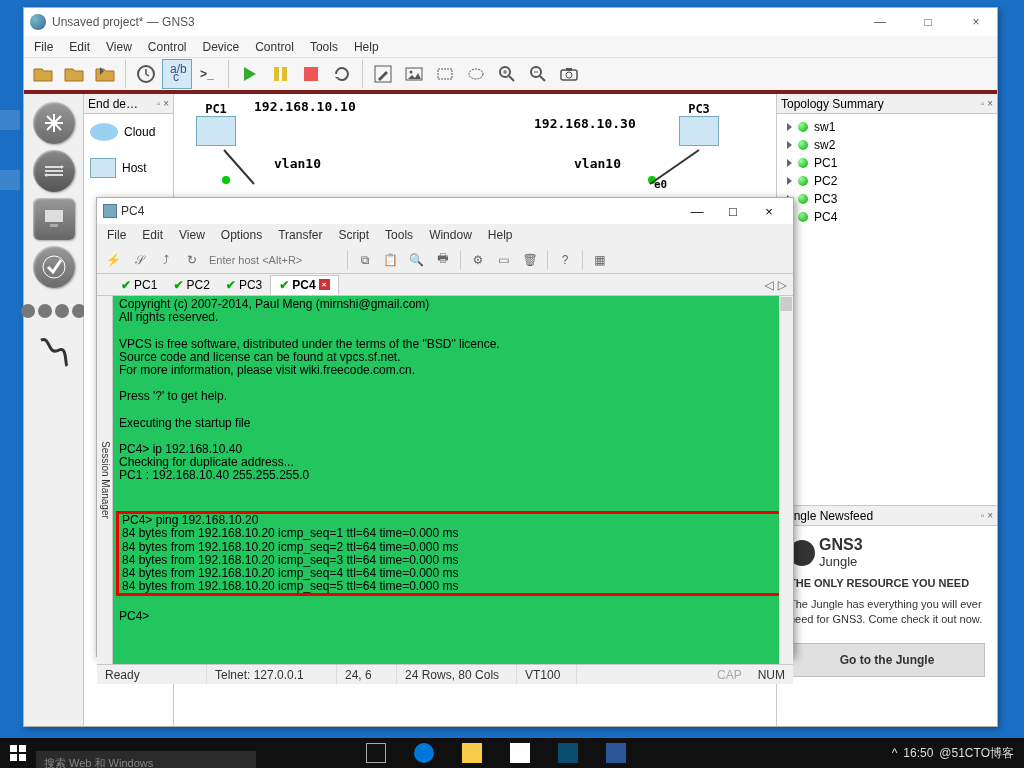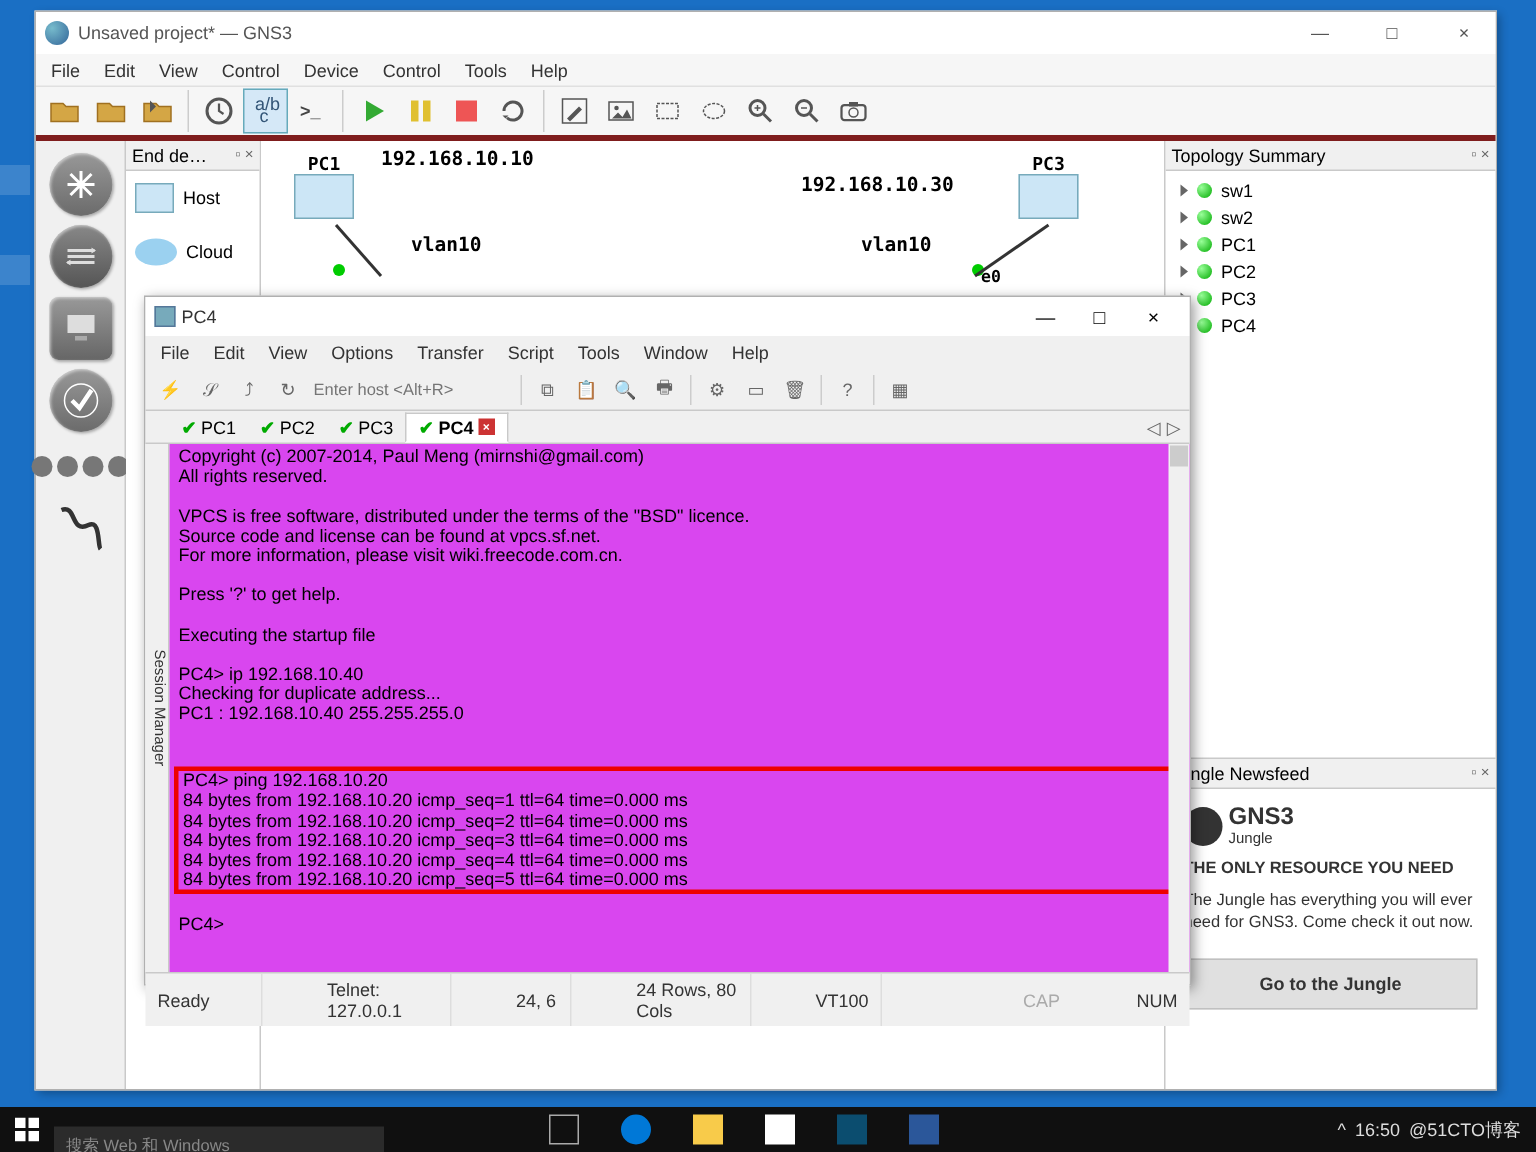--- a/index.html
+++ b/index.html
@@ -88,26 +88,26 @@
 .term-content-row { flex: 1; display: flex; background: #fff; min-height: 0; }
 .vert-label { width: 16px; background: #f0f0f0; border-right: 1px solid #c9c9c9; writing-mode: vertical-rl; text-orientation: mixed; font-size: 10px; padding: 4px 1px; color: #333; text-align: center; }
 
 .tabs { display: flex; align-items: center; gap: 0; padding-left: 16px; flex: 1; }
 .tab { display: flex; align-items: center; gap: 3px; padding: 2px 8px; font-size: 11px; }
 .tab .chk { color: #0a0; font-weight: bold; }
 .tab.act { background: #fff; border: 1px solid #c9c9c9; border-bottom: 1px solid #fff; font-weight: bold; }
 .tab .x { width: 11px; height: 11px; background: #c33; color: #fff; font-size: 8px; display: flex; align-items: center; justify-content: center; }
 .tabs-right { margin-left: auto; display: flex; gap: 4px; padding-right: 6px; font-size: 10px; color: #666; }
 
-.term-body { flex: 1; background: #d946ef; font-family: "Courier New", monospace; font-size: 12.5px; padding: 2px 6px; white-space: pre; overflow: hidden; position: relative; line-height: 1.1; color: #000; }
+.term-body { flex: 1; background: #22c55e; font-family: "Courier New", monospace; font-size: 12.5px; padding: 2px 6px; white-space: pre; overflow: hidden; position: relative; line-height: 1.1; color: #000; }
 .term-body .sb { position: absolute; right: 0; top: 0; bottom: 0; width: 14px; background: #f0f0f0; }
 .term-body .sb .thumb { width: 12px; height: 14px; background: #ccc; margin: 1px auto; }
 .red-box { border: 3px solid #e00; margin: 1px -3px; padding: 0 3px; }
 
-.statusbar { height: 36px; background: #f0f0f0; border-top: 1px solid #c9c9c9; display: flex; align-items: center; font-size: 11px; color: #333; gap: 35px; }
+.statusbar { height: 20px; background: #f0f0f0; border-top: 1px solid #c9c9c9; display: flex; align-items: center; font-size: 11px; color: #333; }
 .statusbar > div { padding: 0 8px; border-right: 1px solid #ddd; height: 100%; display: flex; align-items: center; }
 .statusbar .grow { flex: 1; border: none; }
 .statusbar .r { border: none; }
 
 .main-flex { display: flex; flex-direction: column; height: calc(100% - 48px); }
 
 
 svg { display: block; }
 </style>
 </head>
@@ -280,26 +280,26 @@
           </svg>
         </div>
     </div>
 
     <div class="end-devices">
       <div class="panel-head">
           <span>End de…</span>
           <span class="x">▫ ×</span>
         </div>
       <div class="dev-item">
+          <div class="dev-cloud"></div>
+          <span>Cloud</span>
+        </div>
+      <div class="dev-item">
           <div class="dev-host"></div>
           <span>Host</span>
-        </div>
-      <div class="dev-item">
-          <div class="dev-cloud"></div>
-          <span>Cloud</span>
         </div>
     </div>
 
     <div class="canvas">
       <div class="node" style="left:22px;top:8px">
           <div class="lbl">PC1</div>
           <div class="mon"></div>
         </div>
       <div class="ip-lbl" style="left:80px;top:5px">192.168.10.10</div>
       <div class="node" style="left:505px;top:8px">
@@ -362,21 +362,21 @@
       <div class="news">
         <div class="panel-head">
             <span>Jungle Newsfeed</span>
             <span class="x">▫ ×</span>
           </div>
         <div class="news-body">
           <div class="news-logo">
             <div class="gl"></div>
             <div>
                 <div class="gt">GNS3</div>
-                <div style="font-size:10px">Jungle</div>
+                <div style="font-size:13px">Jungle</div>
               </div>
           </div>
           <div class="news-title">THE ONLY RESOURCE YOU NEED</div>
           <div class="news-txt">The Jungle has everything you will ever need for GNS3. Come check it out now.</div>
           <div class="news-btn">Go to the Jungle</div>
         </div>
       </div>
     </div>
   </div>
 </div>

